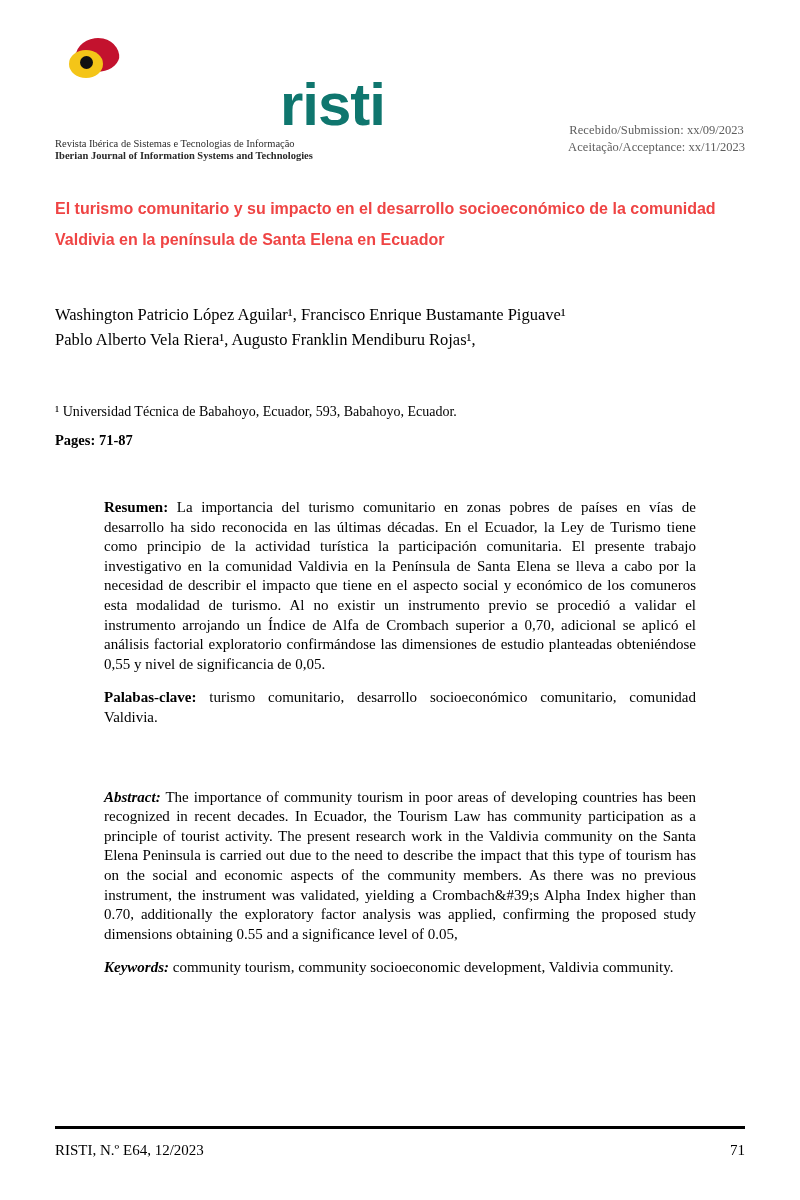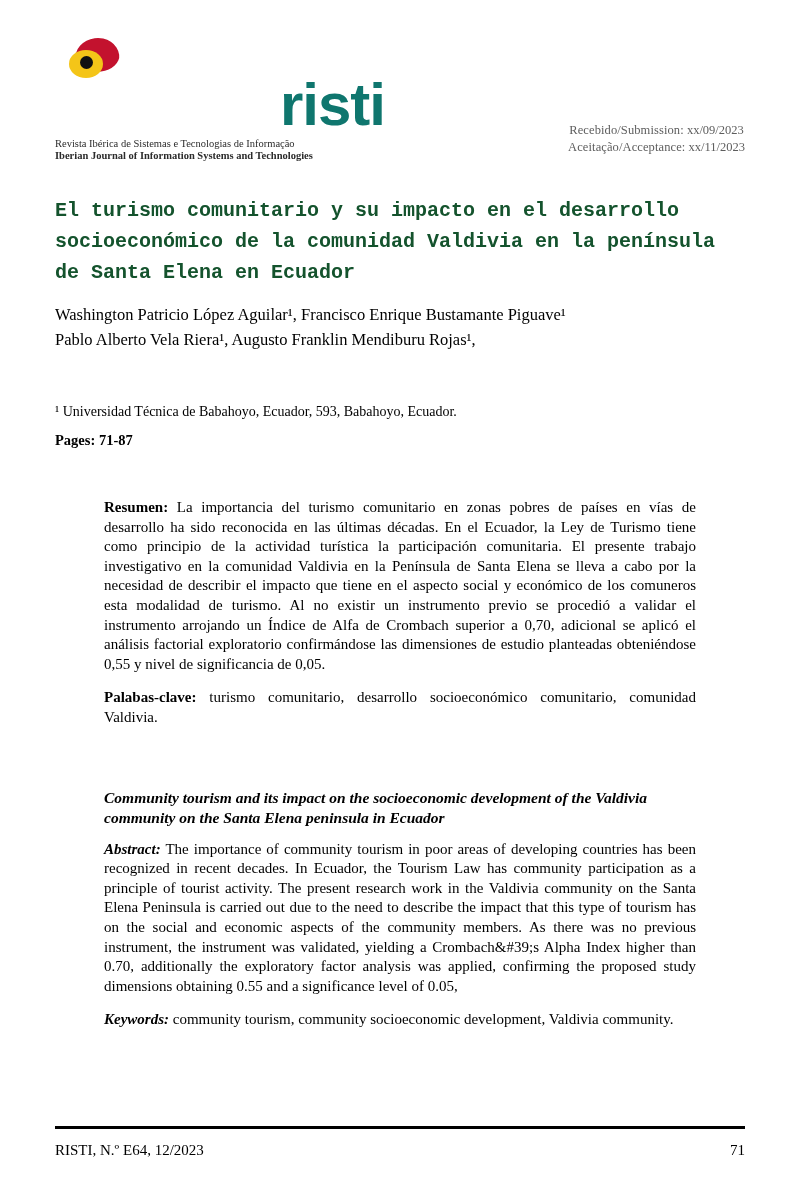--- a/index.html
+++ b/index.html
@@ -100,25 +100,25 @@
     color: #5d5d5d;
   }
   .submission-block .lbl { letter-spacing: 0.1px; }
 
   
   .title {
     position: absolute;
     left: 55px;
     top: 182px;
     width: 690px;
-    font-family: Liberation Mono, monospace;
-    font-weight: 700;
-    font-size: 20px;
+    font-family: Liberation Sans, sans-serif;
+    font-weight: 700;
+    font-size: 16px;
     line-height: 31px;
-    color: #14532d;
+    color: #ef4444;
   }
 
   
   .authors {
     position: absolute;
     left: 55px;
     top: 302px;
     width: 700px;
     font-size: 16.5px;
     line-height: 25px;
@@ -256,21 +256,20 @@
     <p class="para">
       <span class="lead">Resumen:</span><span> La importancia del turismo comunitario en zonas pobres de países en vías de desarrollo ha sido reconocida en las últimas décadas. En el Ecuador, la Ley de Turismo tiene como principio de la actividad turística la participación comunitaria. El presente trabajo investigativo en la comunidad Valdivia en la Península de Santa Elena se lleva a cabo por la necesidad de describir el impacto que tiene en el aspecto social y económico de los comuneros esta modalidad de turismo. Al no existir un instrumento previo se procedió a validar el instrumento arrojando un Índice de Alfa de Crombach superior a 0,70, adicional se aplicó el análisis factorial exploratorio confirmándose las dimensiones de estudio planteadas obteniéndose 0,55 y nivel de significancia de 0,05.</span>
     </p>
 
     <p class="para">
       <span class="lead">Palabas-clave:</span><span> turismo comunitario, desarrollo socioeconómico comunitario, comunidad Valdivia.</span>
     </p>
 
     <div class="spacer-en"></div>
 
-    <p class="en-title">Community tourism and its impact on the socioeconomic development of the Valdivia community on the Santa Elena peninsula in Ecuador</p>
 
     <p class="para">
       <span class="lead-i">Abstract:</span><span> The importance of community tourism in poor areas of developing countries has been recognized in recent decades. In Ecuador, the Tourism Law has community participation as a principle of tourist activity. The present research work in the Valdivia community on the Santa Elena Peninsula is carried out due to the need to describe the impact that this type of tourism has on the social and economic aspects of the community members. As there was no previous instrument, the instrument was validated, yielding a Crombach&amp;#39;s Alpha Index higher than 0.70, additionally the exploratory factor analysis was applied, confirming the proposed study dimensions obtaining 0.55 and a significance level of 0.05,</span>
     </p>
 
     <p class="para">
       <span class="lead-i">Keywords:</span><span> community tourism, community socioeconomic development, Valdivia community.</span>
     </p>
 
   </div>

